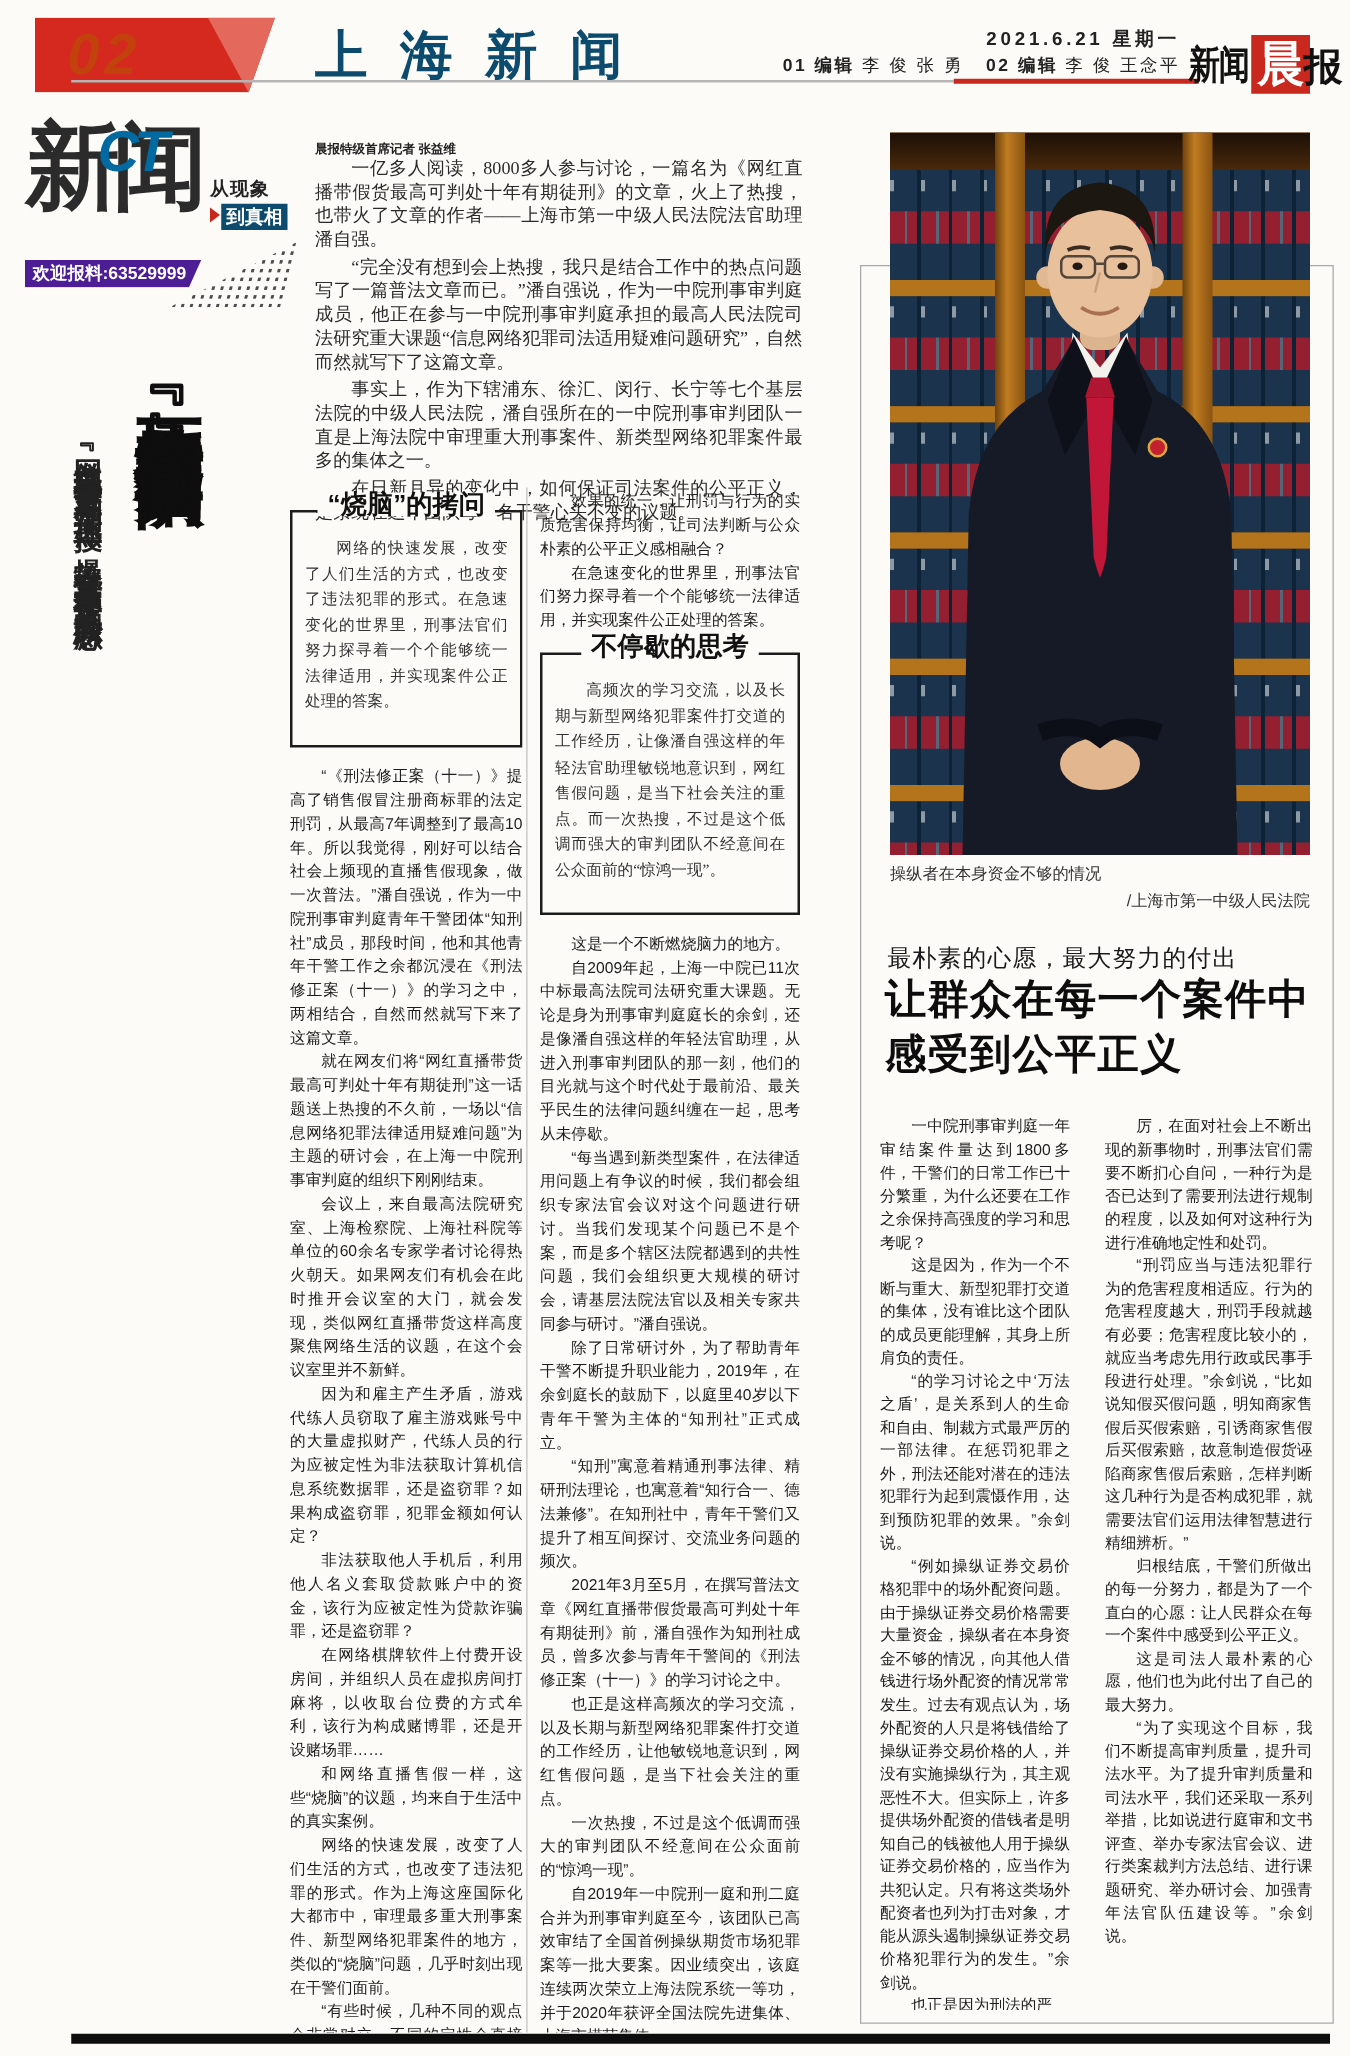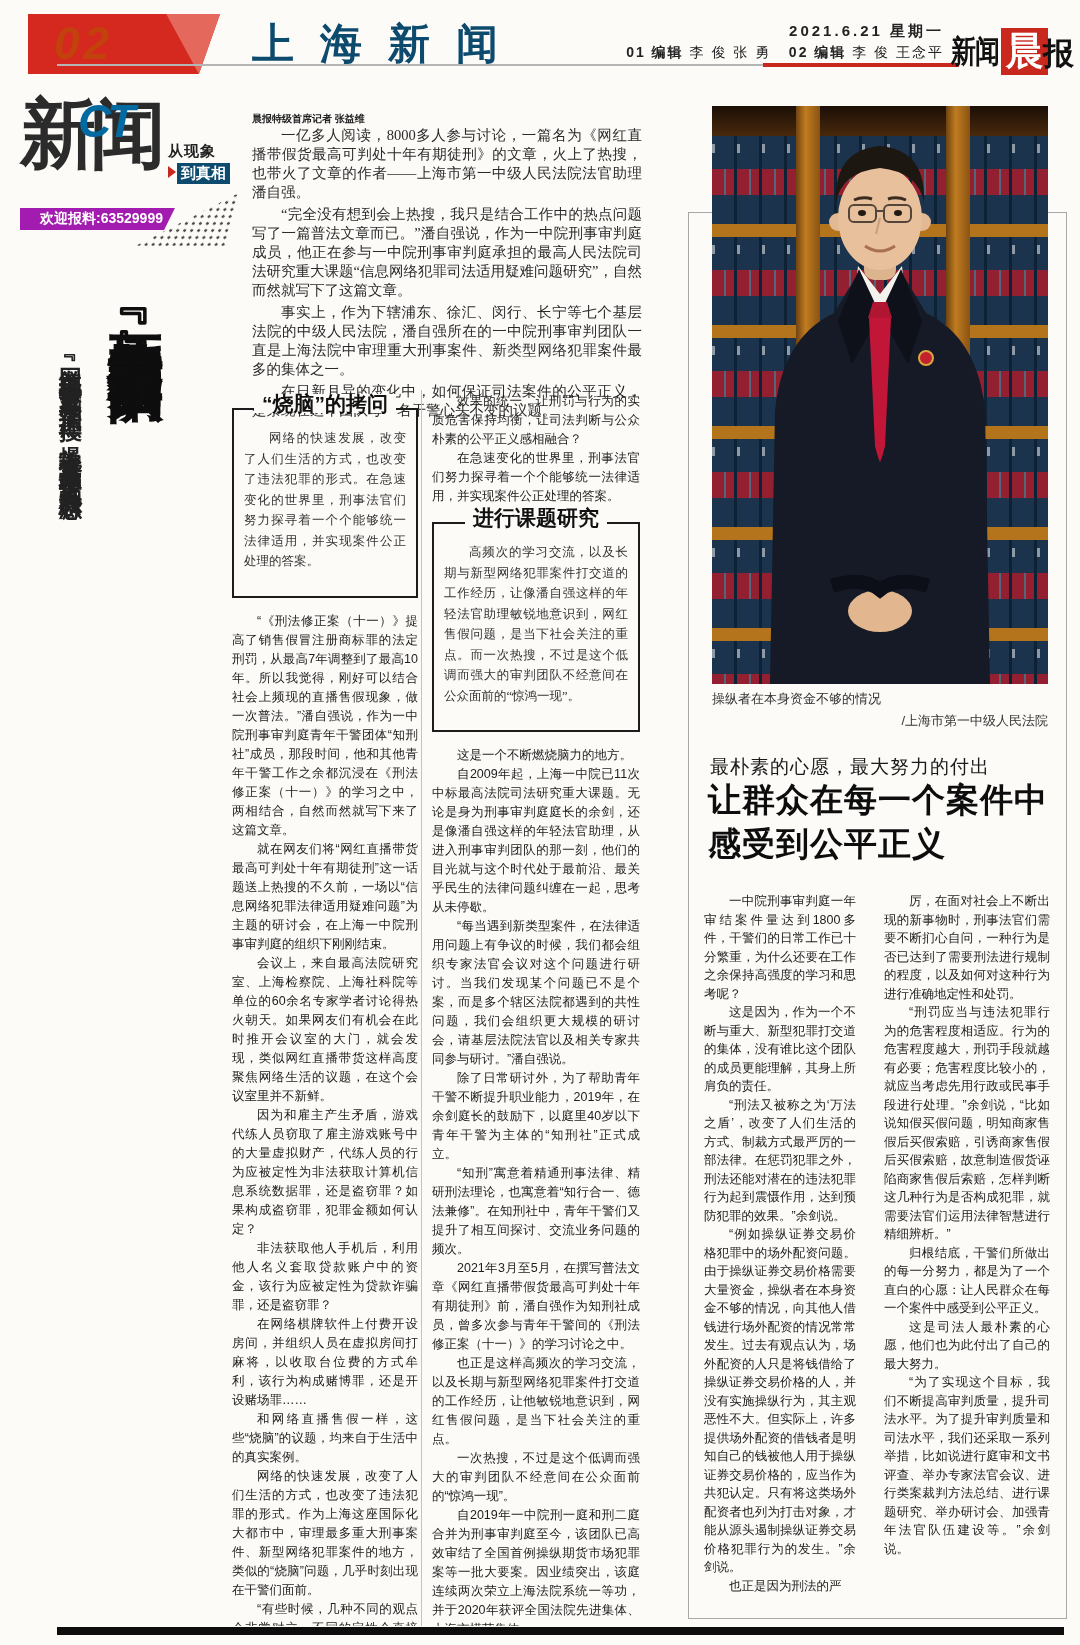--- a/index.html
+++ b/index.html
@@ -30,22 +30,22 @@
   .ct-main{position:relative;display:flex;line-height:1;}
   .ct-zi{font-size:76px;font-weight:900;letter-spacing:-6px;color:#2b2b2b;}
   .ct-ct{position:absolute;left:58px;top:2px;color:#0369a1;font-size:46px;font-weight:900;
          font-style:italic;letter-spacing:-4px;z-index:2;}
   .ct-tags{position:absolute;left:148px;top:46px;width:70px;}
   .ct-tag1{font-size:15px;font-weight:800;color:#222;letter-spacing:1px;}
   .ct-tag2{display:inline-block;margin-top:2px;font-size:15px;font-weight:800;color:#fff;
            background:#0c4a6e;padding:1px 4px;}
   .ct-arrow{display:inline-block;width:0;height:0;border-top:6px solid transparent;
             border-bottom:6px solid transparent;border-left:8px solid #c8281e;margin-right:1px;}
-  .ct-hotline{position:absolute;left:0;top:112px;background:#a21caf;color:#fff;font-size:14px;
-            font-weight:700;padding:2px 12px 2px 20px;clip-path:polygon(0 0,100% 0,93% 100%,0 100%);}
+  .ct-hotline{position:absolute;left:0;top:112px;background:#4c1d95;color:#fff;font-size:14px;
+            font-weight:700;padding:2px 12px 2px 6px;clip-path:polygon(0 0,100% 0,93% 100%,0 100%);}
   .ct-dots{position:absolute;left:122px;top:96px;width:92px;height:54px;
            background:radial-gradient(circle,#4c4c4c 1.3px,transparent 1.6px) 0 0/7px 7px;
            clip-path:polygon(100% 0,100% 100%,0 100%);transform:skewX(-14deg);}
 
   
   .vsub{position:absolute;left:56px;top:346px;height:1180px;writing-mode:vertical-rl;
         text-orientation:upright;font-size:23px;font-weight:600;letter-spacing:3px;color:#222;}
   .vhead{position:absolute;left:98px;top:290px;height:1345px;writing-mode:vertical-rl;
         text-orientation:upright;font-size:56px;font-weight:900;letter-spacing:2px;color:#0e0e0e;}
 
@@ -165,21 +165,21 @@
     <p>和网络直播售假一样，这些“烧脑”的议题，均来自于生活中的真实案例。</p>
     <p>网络的快速发展，改变了人们生活的方式，也改变了违法犯罪的形式。作为上海这座国际化大都市中，审理最多重大刑事案件、新型网络犯罪案件的地方，类似的“烧脑”问题，几乎时刻出现在干警们面前。</p>
     <p>“有些时候，几种不同的观点会非常对立，不同的定性会直接影响到刑事责任乃至民事责任的界定，产生不同的社会影响。”上海一中院刑事审判庭庭长余剑说，“比如说非法获取他人手机后套取他人贷款账户中的资金这个问题，承担损失的主体到底应该是贷款公司，还是被盗用手机者呢？不同的判断会直接影响到个人以及整个行业的发展。”</p>
 
   </div>
 
   <div class="ncol col2">
     <p>效果的统一，让刑罚与行为的实质危害保持均衡，让司法判断与公众朴素的公平正义感相融合？</p>
     <p>在急速变化的世界里，刑事法官们努力探寻着一个个能够统一法律适用，并实现案件公正处理的答案。</p>
     <div class="inbox">
-      <div class="inbox-title">进行课题研究</div>
+      <div class="inbox-title">不停歇的思考</div>
       <p>高频次的学习交流，以及长期与新型网络犯罪案件打交道的工作经历，让像潘自强这样的年轻法官助理敏锐地意识到，网红售假问题，是当下社会关注的重点。而一次热搜，不过是这个低调而强大的审判团队不经意间在公众面前的“惊鸿一现”。</p>
     </div>
     <p>这是一个不断燃烧脑力的地方。</p>
     <p>自2009年起，上海一中院已11次中标最高法院司法研究重大课题。无论是身为刑事审判庭庭长的余剑，还是像潘自强这样的年轻法官助理，从进入刑事审判团队的那一刻，他们的目光就与这个时代处于最前沿、最关乎民生的法律问题纠缠在一起，思考从未停歇。</p>
     <p>“每当遇到新类型案件，在法律适用问题上有争议的时候，我们都会组织专家法官会议对这个问题进行研讨。当我们发现某个问题已不是个案，而是多个辖区法院都遇到的共性问题，我们会组织更大规模的研讨会，请基层法院法官以及相关专家共同参与研讨。”潘自强说。</p>
     <p>除了日常研讨外，为了帮助青年干警不断提升职业能力，2019年，在余剑庭长的鼓励下，以庭里40岁以下青年干警为主体的“知刑社”正式成立。</p>
     <p>“知刑”寓意着精通刑事法律、精研刑法理论，也寓意着“知行合一、德法兼修”。在知刑社中，青年干警们又提升了相互间探讨、交流业务问题的频次。</p>
     <p>2021年3月至5月，在撰写普法文章《网红直播带假货最高可判处十年有期徒刑》前，潘自强作为知刑社成员，曾多次参与青年干警间的《刑法修正案（十一）》的学习讨论之中。</p>
     <p>也正是这样高频次的学习交流，以及长期与新型网络犯罪案件打交道的工作经历，让他敏锐地意识到，网红售假问题，是当下社会关注的重点。</p>
     <p>一次热搜，不过是这个低调而强大的审判团队不经意间在公众面前的“惊鸿一现”。</p>
@@ -241,21 +241,21 @@
 
   <div class="caption-name">操纵者在本身资金不够的情况</div>
   <div class="caption-credit">/上海市第一中级人民法院</div>
 
   <div class="kicker">最朴素的心愿，最大努力的付出</div>
   <div class="rhead">让群众在每一个案件中感受到公平正义</div>
 
   <div class="rcol rcol-left">
     <p>一中院刑事审判庭一年审结案件量达到1800多件，干警们的日常工作已十分繁重，为什么还要在工作之余保持高强度的学习和思考呢？</p>
     <p>这是因为，作为一个不断与重大、新型犯罪打交道的集体，没有谁比这个团队的成员更能理解，其身上所肩负的责任。</p>
-    <p>“刑法又被称之为‘万法之盾’，改变了人们生活的方式、制裁方式最严厉的一部法律。在惩罚犯罪之外，刑法还能对潜在的违法犯罪行为起到震慑作用，达到预防犯罪的效果。”余剑说。</p>
+    <p>“的学习讨论之中‘万法之盾’，是关系到人的生命和自由、制裁方式最严厉的一部法律。在惩罚犯罪之外，刑法还能对潜在的违法犯罪行为起到震慑作用，达到预防犯罪的效果。”余剑说。</p>
     <p>“例如操纵证券交易价格犯罪中的场外配资问题。由于操纵证券交易价格需要大量资金，操纵者在本身资金不够的情况，向其他人借钱进行场外配资的情况常常发生。过去有观点认为，场外配资的人只是将钱借给了操纵证券交易价格的人，并没有实施操纵行为，其主观恶性不大。但实际上，许多提供场外配资的借钱者是明知自己的钱被他人用于操纵证券交易价格的，应当作为共犯认定。只有将这类场外配资者也列为打击对象，才能从源头遏制操纵证券交易价格犯罪行为的发生。”余剑说。</p>
     <p>也正是因为刑法的严</p>
   </div>
   <div class="rcol rcol-right">
     <p>厉，在面对社会上不断出现的新事物时，刑事法官们需要不断扪心自问，一种行为是否已达到了需要刑法进行规制的程度，以及如何对这种行为进行准确地定性和处罚。</p>
     <p>“刑罚应当与违法犯罪行为的危害程度相适应。行为的危害程度越大，刑罚手段就越有必要；危害程度比较小的，就应当考虑先用行政或民事手段进行处理。”余剑说，“比如说知假买假问题，明知商家售假后买假索赔，引诱商家售假后买假索赔，故意制造假货诬陷商家售假后索赔，怎样判断这几种行为是否构成犯罪，就需要法官们运用法律智慧进行精细辨析。”</p>
     <p>归根结底，干警们所做出的每一分努力，都是为了一个直白的心愿：让人民群众在每一个案件中感受到公平正义。</p>
     <p>这是司法人最朴素的心愿，他们也为此付出了自己的最大努力。</p>
     <p>“为了实现这个目标，我们不断提高审判质量，提升司法水平。为了提升审判质量和司法水平，我们还采取一系列举措，比如说进行庭审和文书评查、举办专家法官会议、进行类案裁判方法总结、进行课题研究、举办研讨会、加强青年法官队伍建设等。”余剑说。</p>
   </div>

